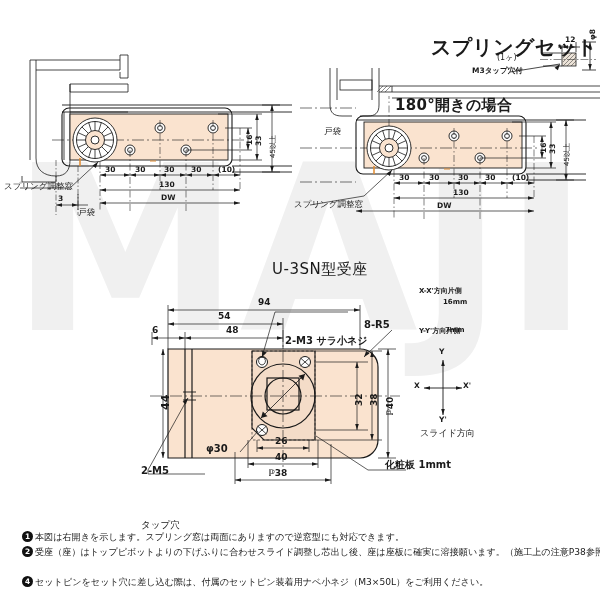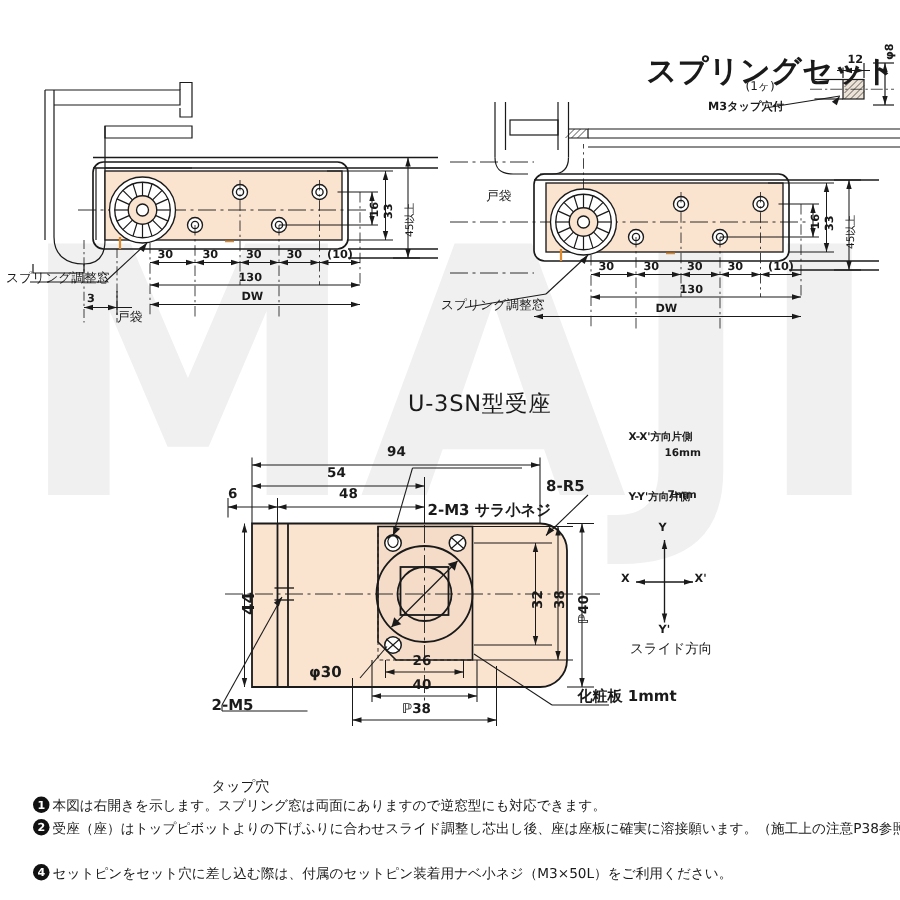--- a/index.html
+++ b/index.html
@@ -334,20 +334,21 @@
       </g>
       <g fill="#1a1a1a">
         <polygon points="562,47 568,45.2 568,48.8"></polygon>
           <polygon points="576,47 570,45.2 570,48.8"></polygon>
         <polygon points="590,42 588.2,48 591.8,48"></polygon>
           <polygon points="590,70 588.2,64 591.8,64"></polygon>
         <polygon points="560,64 554.6,67.8 557.9,70.2"></polygon>
       </g>
     </svg>
 
+    <div class="lbl ttl" style="left:395px;top:98px;">180°開きの場合</div>
 
     <div class="lbl dimS" style="left:399px;top:174px;">30</div>
     <div class="lbl dimS" style="left:429px;top:174px;">30</div>
     <div class="lbl dimS" style="left:458px;top:174px;">30</div>
     <div class="lbl dimS" style="left:485px;top:174px;">30</div>
     <div class="lbl dimS" style="left:512px;top:174px;">(10)</div>
     <div class="lbl dimS" style="left:453px;top:189px;">130</div>
     <div class="lbl dimS" style="left:437px;top:202px;">DW</div>
 
     <div class="lbl dimS rot90" style="left:540px;top:153px;">16</div>

